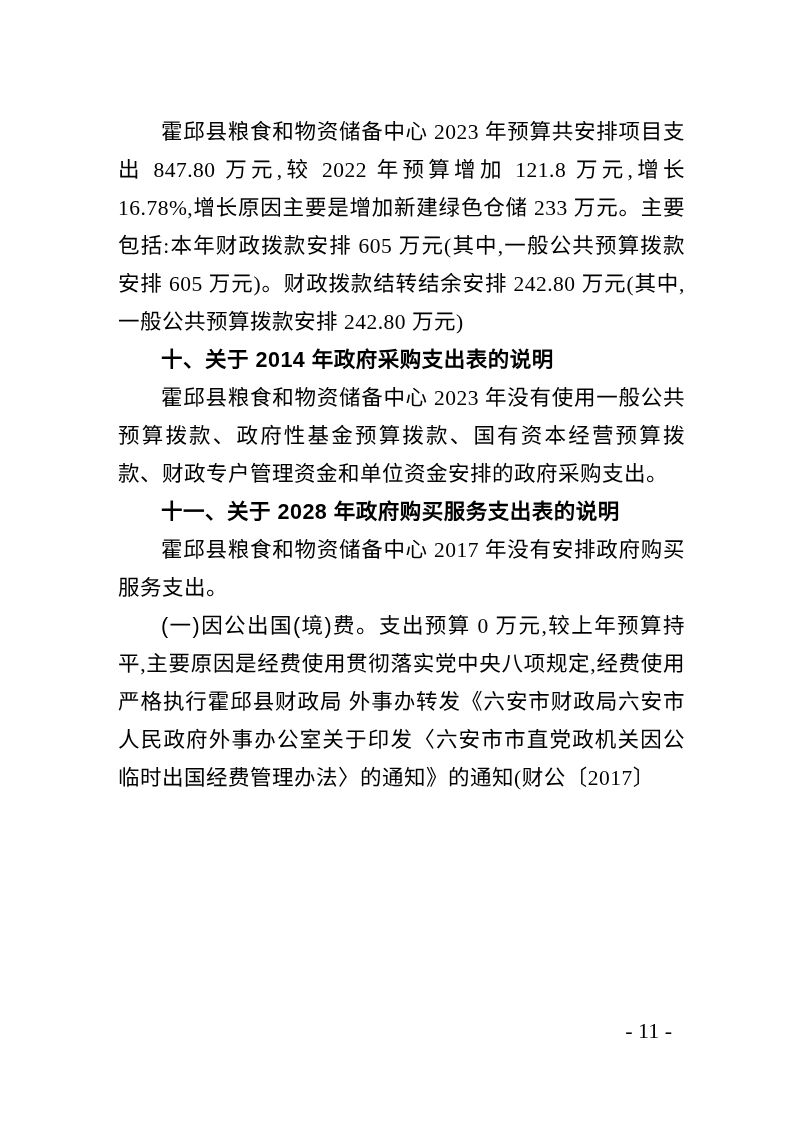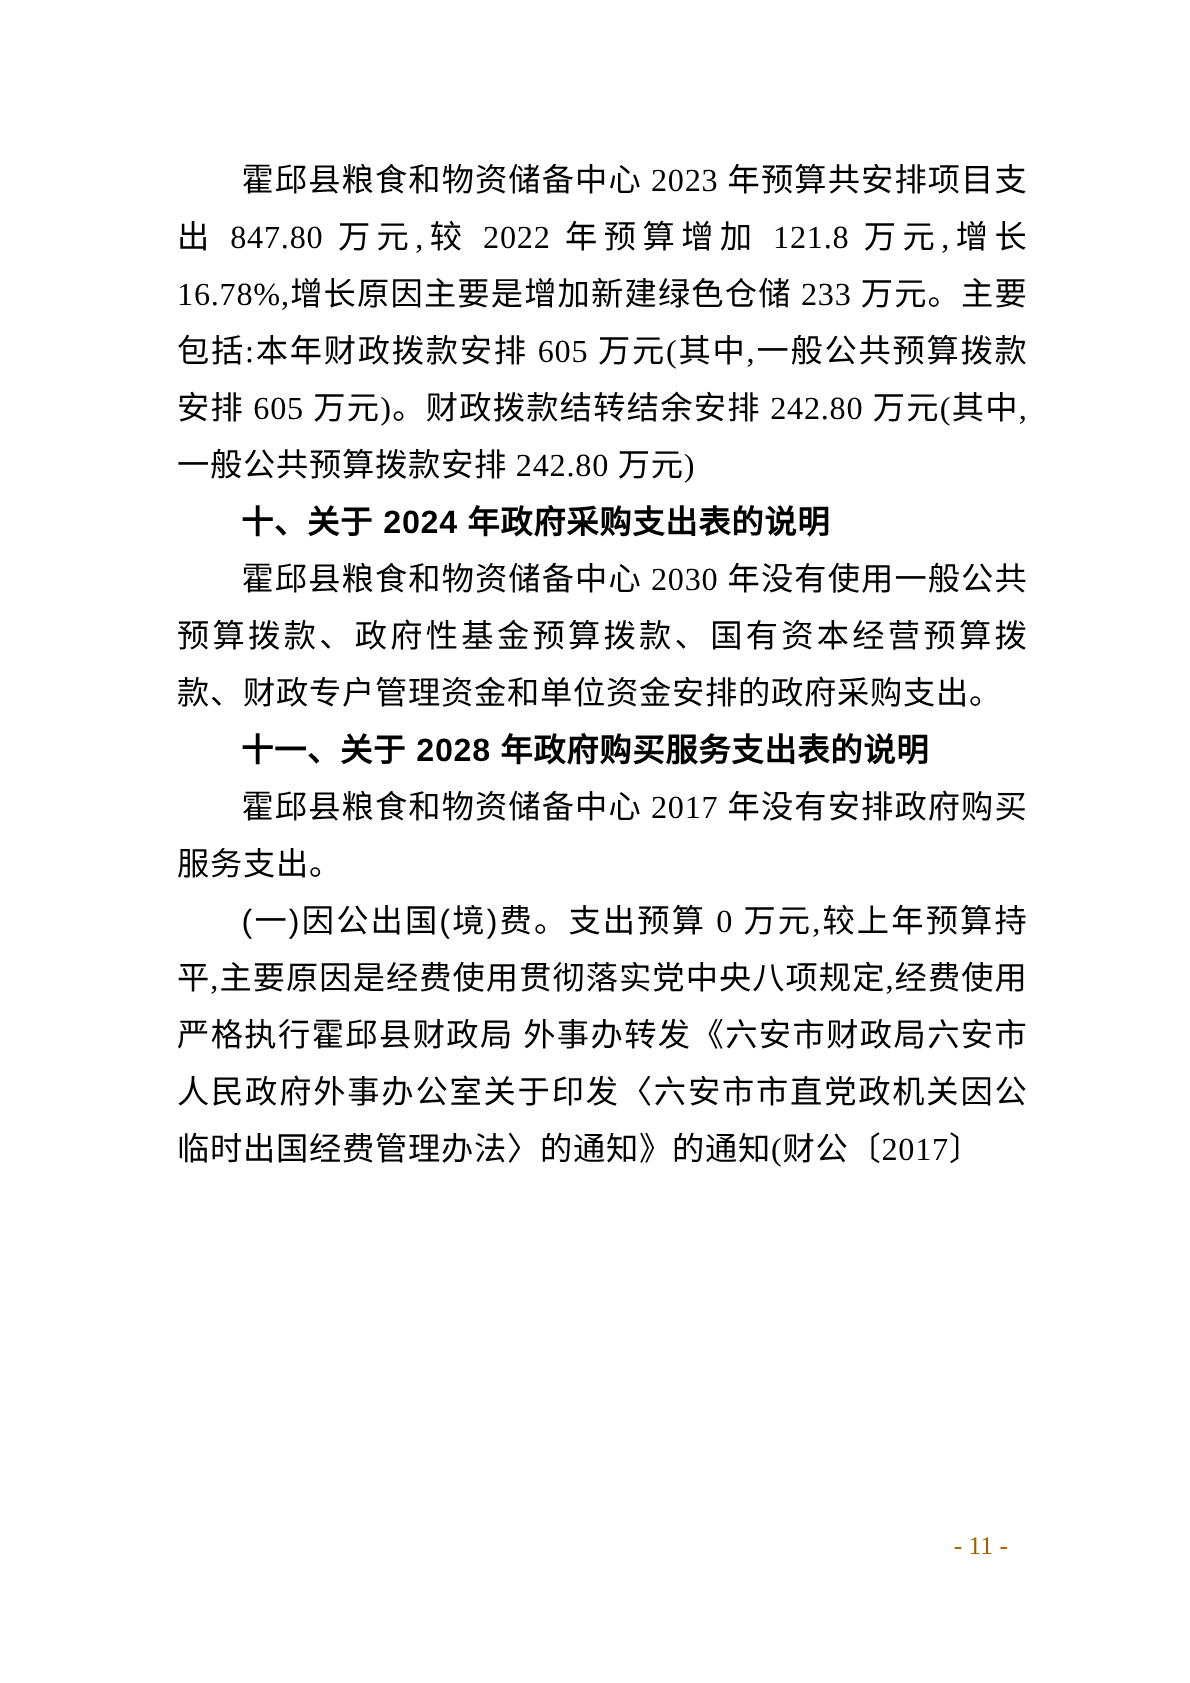--- a/index.html
+++ b/index.html
@@ -12,21 +12,21 @@
     width: 793px;
     height: 1122px;
     background: #ffffff;
     color: #000000;
     font-family: "Liberation Serif", "DejaVu Serif", serif;
     overflow: hidden;
   }
   .content {
     position: absolute;
     left: 118px;
-    top: 101px;
+    top: 113px;
     width: 567px;
     font-size: 21.5px;
     line-height: 38px;
     text-align: justify;
     letter-spacing: 0.5px;
   }
   .content p {
     margin: 0;
     padding: 0;
     text-indent: 2em;
@@ -36,38 +36,38 @@
     font-family: "Liberation Sans", "DejaVu Sans", sans-serif;
   }
   .lead-bold {
     font-weight: normal;
     font-family: "Liberation Sans", "DejaVu Sans", sans-serif;
   }
   .page-number {
     position: absolute;
     top: 1020px;
     right: 121px;
-    font-size: 17px;
+    font-size: 22px;
     line-height: 22px;
     font-family: "Liberation Serif", "DejaVu Serif", serif;
-    color: #a16207;
+    color: #000000;
   }
 </style>
 </head>
 <body>
 
 <div class="page">
 
   <div class="content">
 
     <p>霍邱县粮食和物资储备中心 2023 年预算共安排项目支出 847.80 万元,较 2022 年预算增加 121.8 万元,增长 16.78%,增长原因主要是增加新建绿色仓储 233 万元。主要包括:本年财政拨款安排 605 万元(其中,一般公共预算拨款安排 605 万元)。财政拨款结转结余安排 242.80 万元(其中,一般公共预算拨款安排 242.80 万元)</p>
 
-    <p class="heading">十、关于 2024 年政府采购支出表的说明</p>
+    <p class="heading">十、关于 2014 年政府采购支出表的说明</p>
 
-    <p>霍邱县粮食和物资储备中心 2030 年没有使用一般公共预算拨款、政府性基金预算拨款、国有资本经营预算拨款、财政专户管理资金和单位资金安排的政府采购支出。</p>
+    <p>霍邱县粮食和物资储备中心 2023 年没有使用一般公共预算拨款、政府性基金预算拨款、国有资本经营预算拨款、财政专户管理资金和单位资金安排的政府采购支出。</p>
 
     <p class="heading">十一、关于 2028 年政府购买服务支出表的说明</p>
 
     <p>霍邱县粮食和物资储备中心 2017 年没有安排政府购买服务支出。</p>
 
 
 
     <p><span class="lead-bold">(一)因公出国(境)费。</span><span>支出预算 0 万元,较上年预算持平,主要原因是经费使用贯彻落实党中央八项规定,经费使用严格执行霍邱县财政局 外事办转发《六安市财政局六安市人民政府外事办公室关于印发〈六安市市直党政机关因公临时出国经费管理办法〉的通知》的通知(财公〔2017〕</span></p>
 
   </div>

